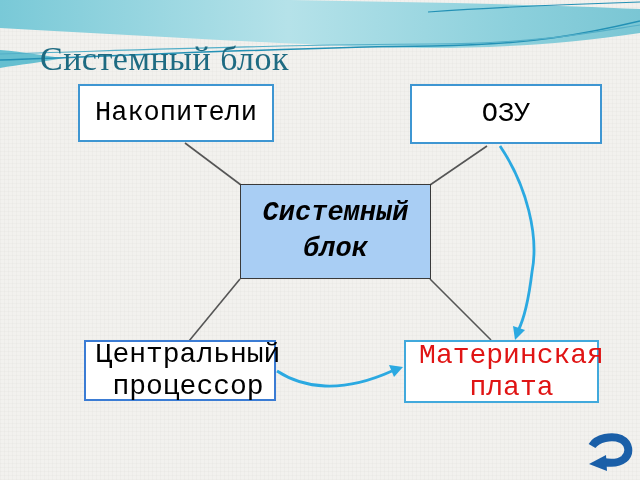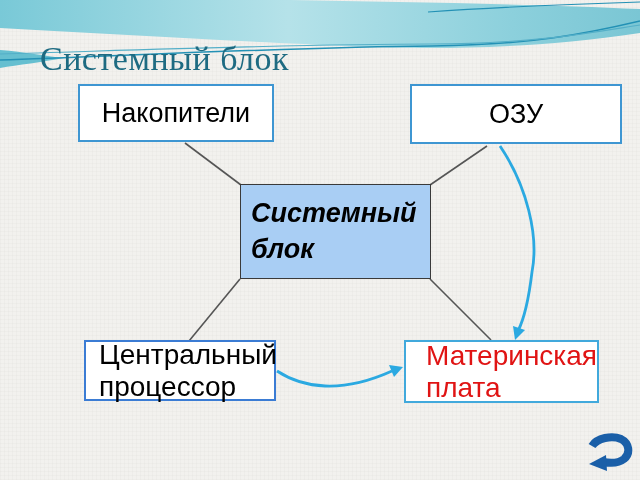--- a/index.html
+++ b/index.html
@@ -13,25 +13,25 @@
   }
   .waves{position:absolute;left:0;top:0;z-index:0;}
   .page-title{
     position:absolute;left:40px;top:40px;margin:0;z-index:2;
     font-family:"Liberation Serif", serif;font-weight:400;
     font-size:34px;color:#1E6B82;letter-spacing:0.5px;
   }
   .overlay{position:absolute;left:0;top:0;z-index:1;pointer-events:none;}
   .box{
     position:absolute;z-index:2;background:#ffffff;color:#000;
-    display:flex;align-items:center;justify-content:center;text-align:left;
-    font-size:27px;line-height:1.12;box-sizing:border-box;
+    display:flex;align-items:center;justify-content:center;text-align:center;
+    font-size:27px;line-height:1.12;box-sizing:border-box;font-family:Liberation Mono, monospace;
   }
   .box-nakopiteli{left:78px;top:84px;width:196px;height:58px;border:2px solid #3E96D2;}
-  .box-ozu{left:410px;top:84px;width:212px;height:60px;border:2px solid #3E96D2;}
+  .box-ozu{left:410px;top:84px;width:192px;height:60px;border:2px solid #3E96D2;}
   .box-center{
     left:240px;top:184px;width:191px;height:95px;
     background:#A9CEF4;border:1px solid #3a3a3a;
     font-weight:bold;font-style:italic;line-height:1.3;padding:0 10px;
   }
   .box-cpu{left:84px;top:340px;width:192px;height:61px;border:2px solid #3B7CD4;font-size:28px;padding-left:16px;}
   .box-motherboard{left:404px;top:340px;width:195px;height:63px;border:2px solid #41A9DC;color:#E01414;font-size:28px;padding-left:20px;}
   .nav-button{
     position:absolute;left:583px;top:432px;width:52px;height:42px;z-index:3;
     background:transparent;border:none;padding:0;margin:0;cursor:pointer;

